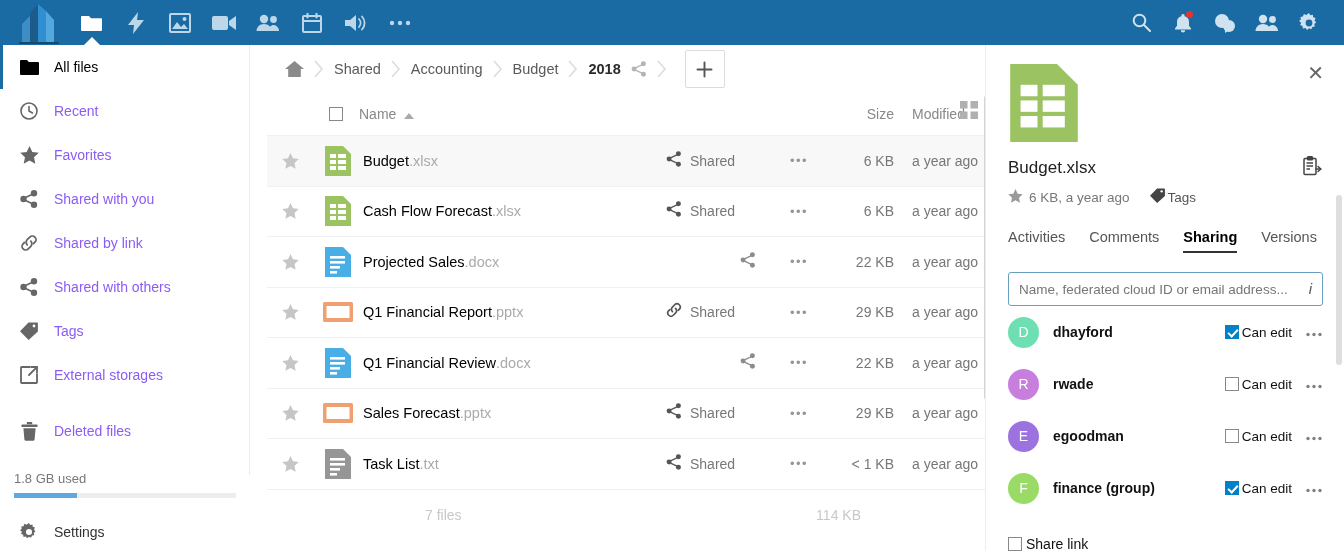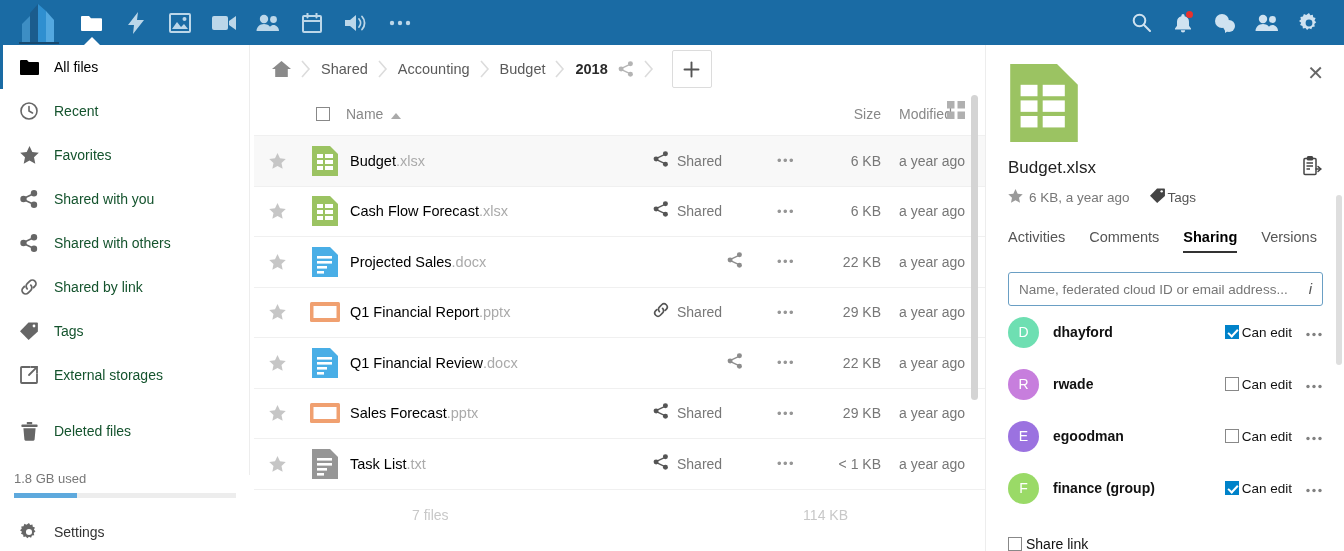--- a/index.html
+++ b/index.html
@@ -50,37 +50,37 @@
   }
   .side-item {
     height: 44px; display: flex; align-items: center; padding-left: 14px;
     cursor: pointer; position: relative;
   }
   .side-item .si-icon {
     width: 30px; display: flex; align-items: center; justify-content: center;
     flex: 0 0 30px;
   }
   .side-item .si-label {
-    font-size: 14px; color: #14532d; margin-left: 10px;
+    font-size: 14px; color: #8b5cf6; margin-left: 10px;
     white-space: nowrap;
   }
   .side-item.active .si-label { color: #000; }
   .side-item.active::before {
     content: ""; position: absolute; left: 0; top: 0; bottom: 0;
     width: 3px; background: #1a6ba4;
   }
   .side-gap { height: 12px; }
   .quota { padding: 0 14px; margin-top: 18px; }
   .quota-label { font-size: 13px; color: #777; margin-bottom: 7px; }
   .quota-bar { height: 5px; background: #ededed; border-radius: 0; width: 222px; }
   .quota-fill { height: 5px; background: #5ea9dd; width: 63px; }
 
   
   .filelist {
-    position: absolute; top: 45px; left: 254px; width: 735px; height: 506px;
+    position: absolute; top: 45px; left: 267px; width: 735px; height: 506px;
     background: #fff; overflow: hidden;
   }
   .breadcrumb-row {
     height: 48px; display: flex; align-items: center; padding-left: 18px;
   }
   .crumb {
     font-size: 14.5px; color: #5a5a5a; cursor: pointer; white-space: nowrap;
   }
   .crumb.current { color: #2a2a2a; font-weight: bold; }
   .crumb-sep {
@@ -355,39 +355,39 @@
             <circle cx="14" cy="14.8" r="3.2"></circle>
           <line x1="4.5" y1="8" x2="13.5" y2="3.8" stroke="#666" stroke-width="1.6"></line>
           <line x1="4.5" y1="10" x2="13.5" y2="14.2" stroke="#666" stroke-width="1.6"></line>
         </svg>
       </span>
       <span class="si-label">Shared with you</span>
     </div>
 
     <div class="side-item">
       <span class="si-icon">
+        <svg width="18" height="18" viewBox="0 0 18 18" fill="none" stroke="#666" stroke-width="1.8" stroke-linecap="round">
+          <path d="M7.2 10.8a3.6 3.6 0 010-5.1l2.6-2.6a3.6 3.6 0 015.1 5.1l-1.3 1.3"></path>
+          <path d="M10.8 7.2a3.6 3.6 0 010 5.1l-2.6 2.6a3.6 3.6 0 01-5.1-5.1l1.3-1.3"></path>
+        </svg>
+      </span>
+      <span class="si-label">Shared by link</span>
+    </div>
+
+    <div class="side-item">
+      <span class="si-icon">
         <svg width="18" height="18" viewBox="0 0 18 18" fill="#666">
           <circle cx="14" cy="3.2" r="3.2"></circle>
             <circle cx="3.5" cy="9" r="3.2"></circle>
             <circle cx="14" cy="14.8" r="3.2"></circle>
           <line x1="4.5" y1="8" x2="13.5" y2="3.8" stroke="#666" stroke-width="1.6"></line>
           <line x1="4.5" y1="10" x2="13.5" y2="14.2" stroke="#666" stroke-width="1.6"></line>
         </svg>
       </span>
       <span class="si-label">Shared with others</span>
-    </div>
-
-    <div class="side-item">
-      <span class="si-icon">
-        <svg width="18" height="18" viewBox="0 0 18 18" fill="none" stroke="#666" stroke-width="1.8" stroke-linecap="round">
-          <path d="M7.2 10.8a3.6 3.6 0 010-5.1l2.6-2.6a3.6 3.6 0 015.1 5.1l-1.3 1.3"></path>
-          <path d="M10.8 7.2a3.6 3.6 0 010 5.1l-2.6 2.6a3.6 3.6 0 01-5.1-5.1l1.3-1.3"></path>
-        </svg>
-      </span>
-      <span class="si-label">Shared by link</span>
     </div>
 
     <div class="side-item">
       <span class="si-icon">
         <svg width="18" height="18" viewBox="0 0 18 18" fill="#666">
           <path d="M8.5 0.5H17a.9.9 0 01.9.9v8.2L8.6 18 0 9.3z"></path>
           <circle cx="14" cy="4" r="1.4" fill="#fff"></circle>
         </svg>
       </span>
       <span class="si-label">Tags</span>

